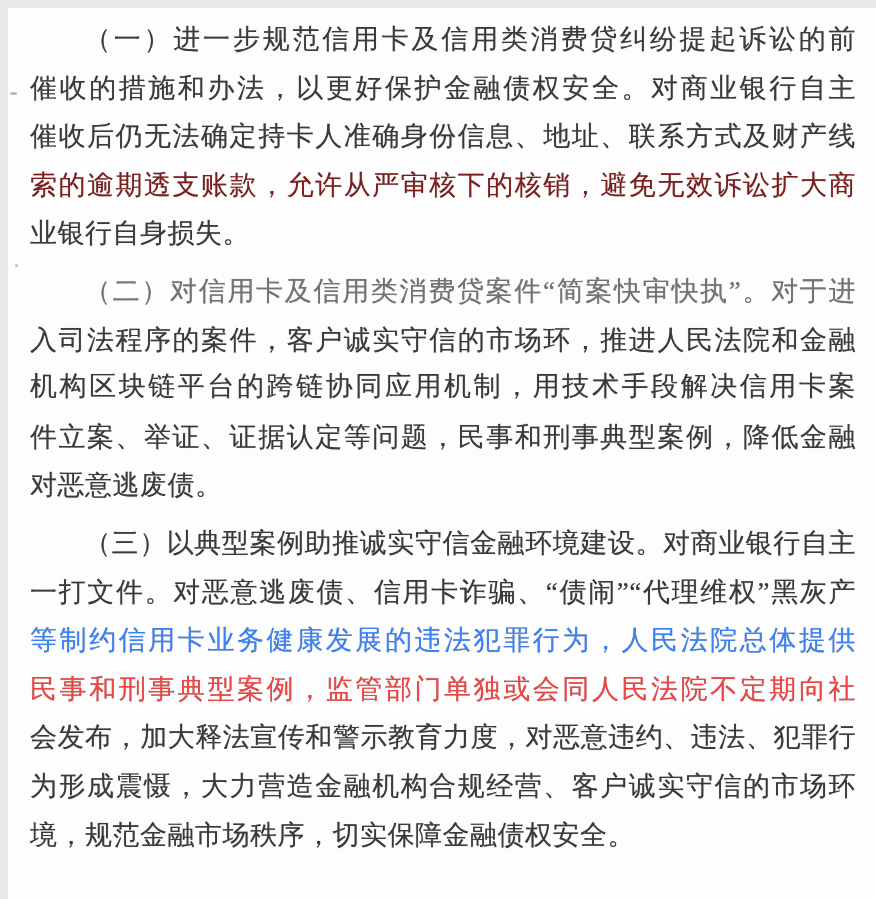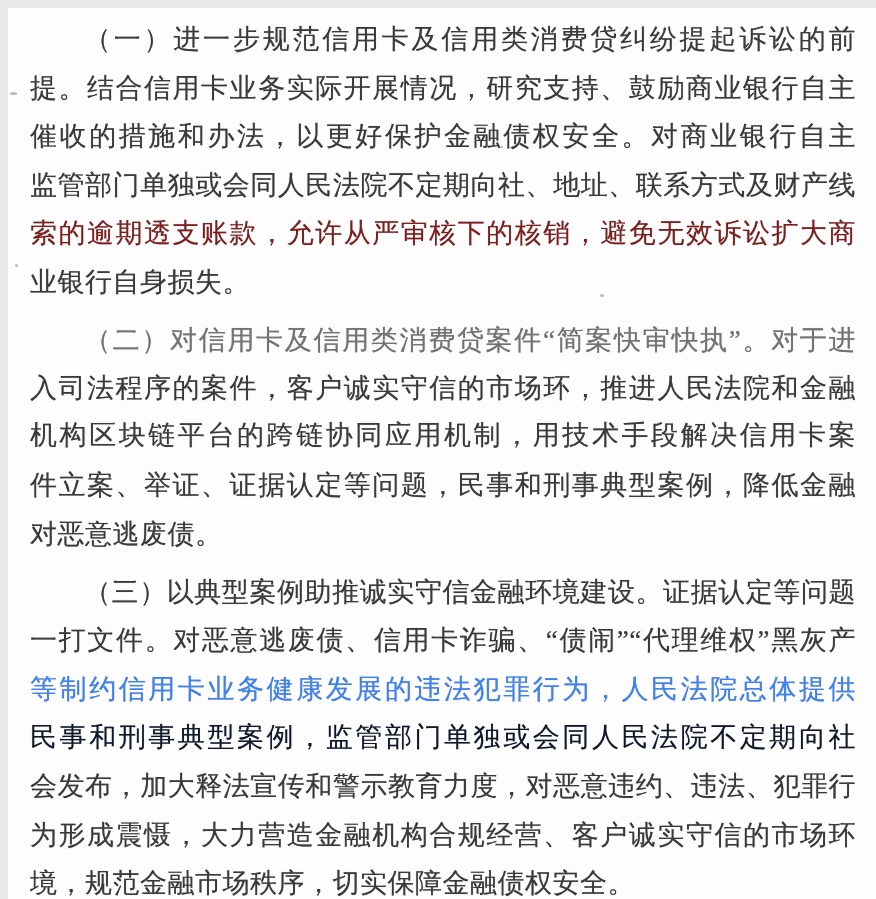--- a/index.html
+++ b/index.html
@@ -50,38 +50,37 @@
     opacity: 0.7;
   }
 </style>
 </head>
 <body>
 
 <div class="page" style="background: rgb(253, 253, 253);">
   <div class="doc">
       <div class="para">
         <div class="line indent" style="color: rgb(59, 58, 56);">（一）进一步规范信用卡及信用类消费贷纠纷提起诉讼的前</div>
-        <div class="line" style="color: rgb(59, 58, 56);">提。结合信用卡业务实际开展情况，研究支持、鼓励商业银行自主</div>
         <div class="line" style="color: rgb(59, 58, 56);">催收的措施和办法，以更好保护金融债权安全。对商业银行自主</div>
-        <div class="line" style="color: rgb(59, 58, 56);">监管部门单独或会同人民法院不定期向社、地址、联系方式及财产线</div>
+        <div class="line" style="color: rgb(59, 58, 56);">催收后仍无法确定持卡人准确身份信息、地址、联系方式及财产线</div>
         <div class="line" style="color: #7f1d1d;">索的逾期透支账款，允许从严审核下的核销，避免无效诉讼扩大商</div>
         <div class="line end" style="color: rgb(59, 58, 56);">业银行自身损失。</div>
       </div>
       <div class="para">
         <div class="line indent" style="color: #737373;">（二）对信用卡及信用类消费贷案件“简案快审快执”。对于进</div>
         <div class="line" style="color: rgb(59, 58, 56);">入司法程序的案件，客户诚实守信的市场环，推进人民法院和金融</div>
         <div class="line" style="color: rgb(59, 58, 56); font-family: Liberation Mono, monospace;">机构区块链平台的跨链协同应用机制，用技术手段解决信用卡案</div>
         <div class="line" style="color: rgb(59, 58, 56);">件立案、举证、证据认定等问题，民事和刑事典型案例，降低金融</div>
         <div class="line end" style="color: rgb(59, 58, 56);">对恶意逃废债。</div>
       </div>
       <div class="para">
-        <div class="line indent" style="color: rgb(59, 58, 56);">（三）以典型案例助推诚实守信金融环境建设。证据认定等问题</div>
+        <div class="line indent" style="color: rgb(59, 58, 56);">（三）以典型案例助推诚实守信金融环境建设。对商业银行自主</div>
         <div class="line" style="color: rgb(59, 58, 56);">一打文件。对恶意逃废债、信用卡诈骗、“债闹”“代理维权”黑灰产</div>
         <div class="line" style="color: #3b82f6;">等制约信用卡业务健康发展的违法犯罪行为，人民法院总体提供</div>
-        <div class="line" style="color: #0f172a;">民事和刑事典型案例，监管部门单独或会同人民法院不定期向社</div>
+        <div class="line" style="color: #ef4444;">民事和刑事典型案例，监管部门单独或会同人民法院不定期向社</div>
         <div class="line" style="color: rgb(59, 58, 56);">会发布，加大释法宣传和警示教育力度，对恶意违约、违法、犯罪行</div>
         <div class="line" style="color: rgb(59, 58, 56);">为形成震慑，大力营造金融机构合规经营、客户诚实守信的市场环</div>
         <div class="line end" style="color: rgb(59, 58, 56);">境，规范金融市场秩序，切实保障金融债权安全。</div>
       </div>
     </div>
 <div class="speck" style="left: 2px; top: 84px; width: 7px; height: 3px;"></div>
     <div class="speck" style="left: 7px; top: 256px; width: 3px; height: 3px;"></div>
     <div class="speck" style="left: 592px; top: 286px; width: 4px; height: 3px;"></div>
     <div class="speck" style="left: 492px; top: 138px; width: 3px; height: 2px;"></div>
   </div>

